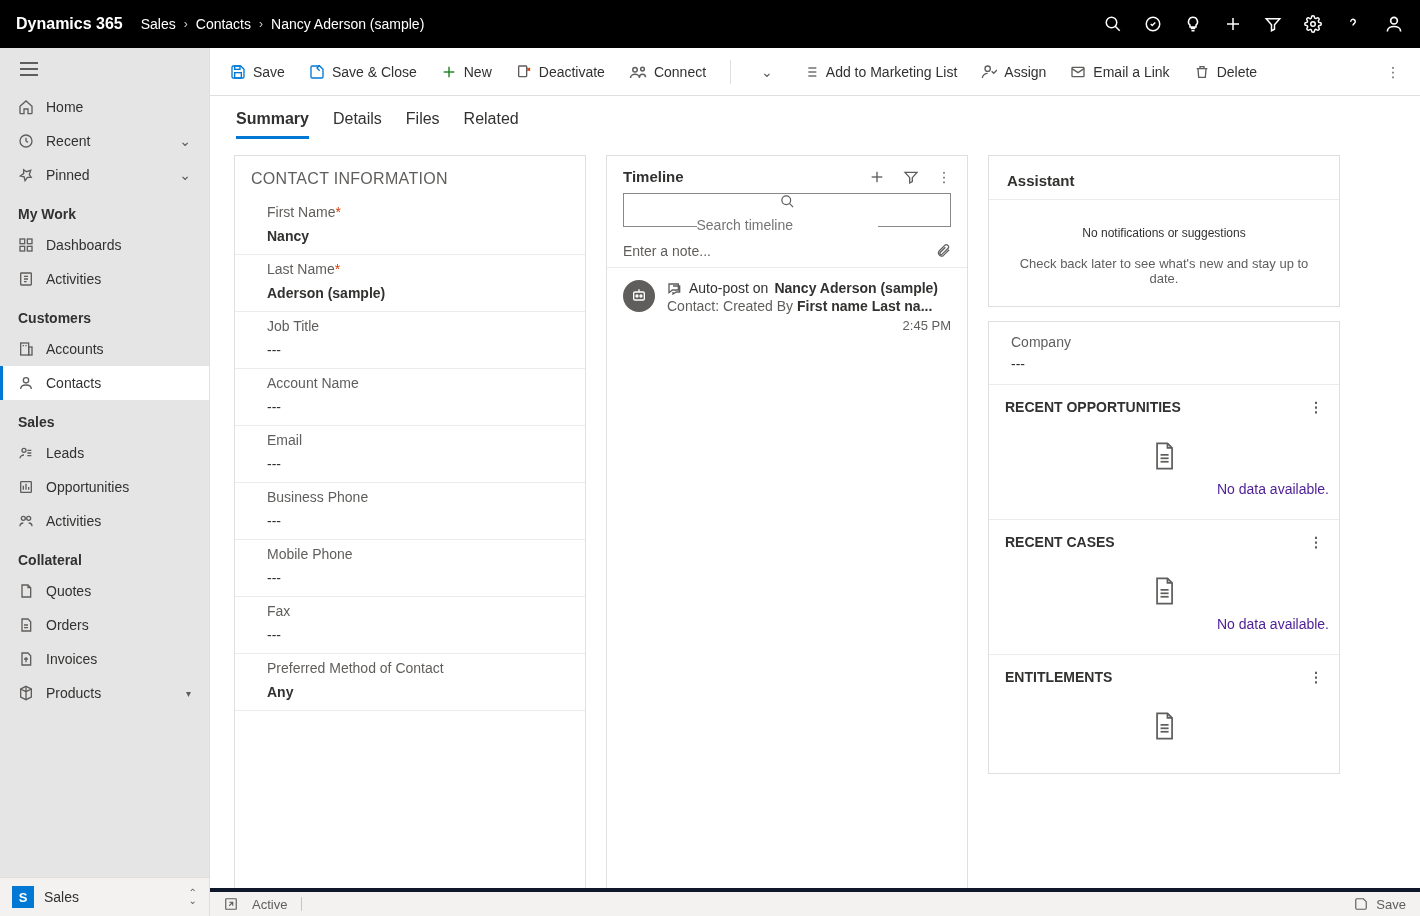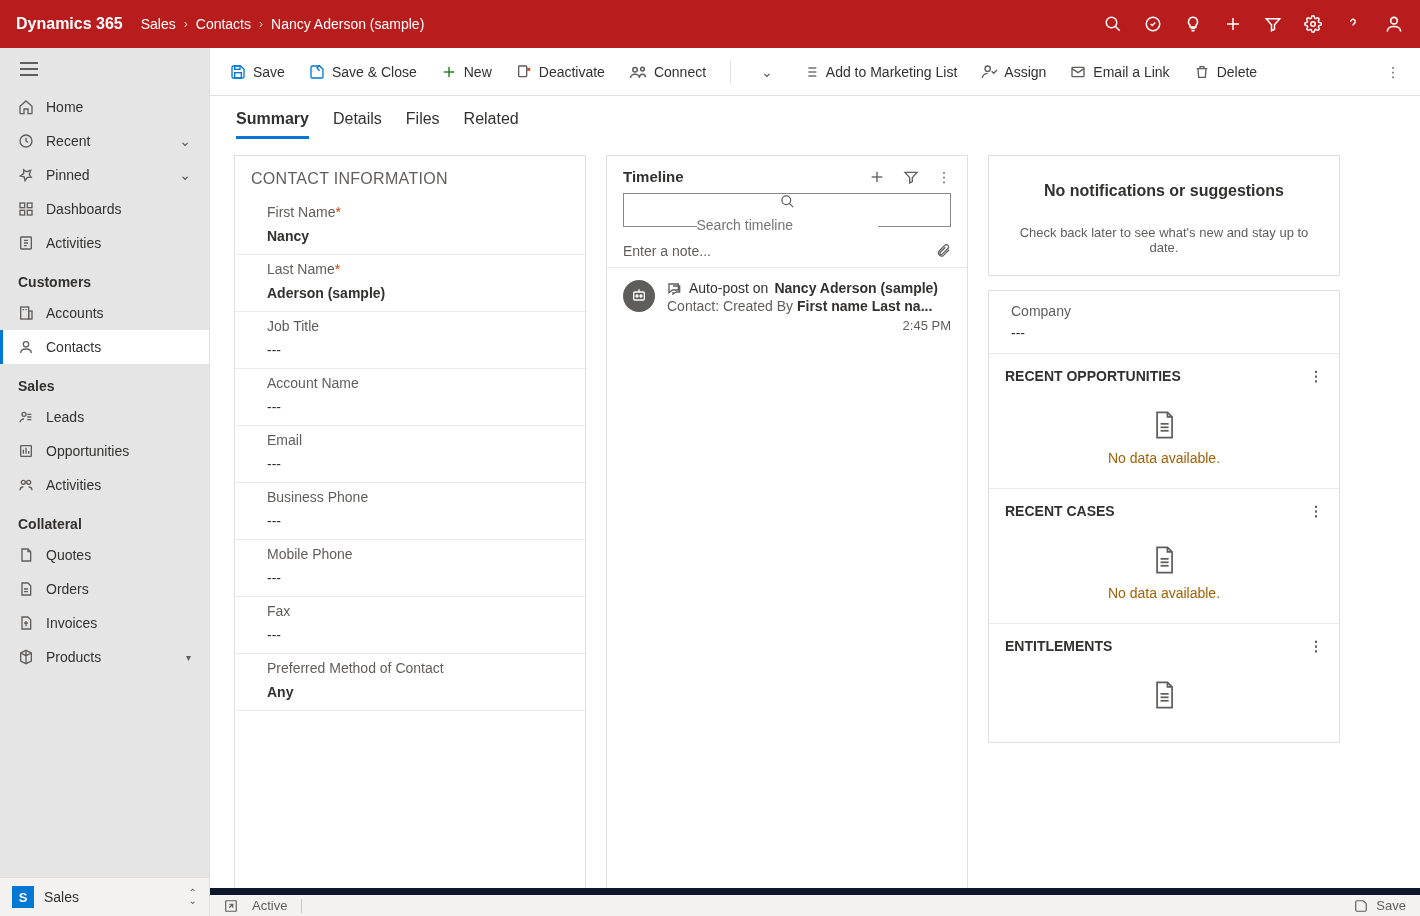--- a/index.html
+++ b/index.html
@@ -1,19 +1,19 @@
 <!DOCTYPE html>
 <html><head>
 <meta charset="utf-8">
 <style>
   * { box-sizing: border-box; margin: 0; padding: 0; font-family: "Segoe UI", Arial, sans-serif; }
   body { width: 1420px; height: 916px; overflow: hidden; background: #fff; font-size: 14px; color: #323130; }
   
   
-  .topbar { background: #b91c1c; color: #fff; height: 48px; display: flex; align-items: center; padding: 0 16px; justify-content: space-between; }
+  .topbar { background: #000000; color: #fff; height: 48px; display: flex; align-items: center; padding: 0 16px; justify-content: space-between; }
   .topbar-left { display: flex; align-items: center; gap: 10px; }
   .app-title { font-size: 16px; font-weight: 600; }
   .breadcrumb { display: flex; align-items: center; gap: 8px; font-size: 14px; margin-left: 8px; }
   .breadcrumb span { color: #fff; }
   .breadcrumb .sep { color: #c8c6c4; font-size: 12px; }
   .topbar-right { display: flex; gap: 22px; align-items: center; }
   .topbar-right .ticon { color: #fff; cursor: pointer; display:flex; align-items:center; }
   .topbar-right svg { stroke: #fff; }
 
   
@@ -76,33 +76,33 @@
   .tl-body { flex:1; }
   .tl-line1 { display:flex; align-items:center; gap:6px; font-size:14px; }
   .tl-line1 .bold { font-weight:600; }
   .tl-line2 { font-size:14px; color:#605e5c; margin-top:2px; }
   .tl-line2 .b { font-weight:600; color:#323130; }
   .tl-time { text-align:right; font-size:13px; color:#605e5c; margin-top:4px; }
 
   
   .assist-title { font-weight:600; font-size:15px; padding:16px 18px 10px 18px; border-bottom:1px solid #edebe9; }
   .assist-body { text-align:center; padding: 26px 18px 20px 18px; }
-  .assist-body .h { font-size:16px; font-weight:700; margin-bottom:25px; }
+  .assist-body .h { font-size:12px; font-weight:400; margin-bottom:16px; }
   .assist-body .s { font-size:13px; color:#605e5c; }
   
   .company-card { border:1px solid #e1dfdd; margin-top:14px; }
   .company-card .row { padding: 12px 22px; font-size:14px; }
   .company-card .lbl { color:#605e5c; }
   .company-card .val { color:#323130; margin-top:6px; }
   .sec-head { display:flex; justify-content:space-between; align-items:center; padding: 14px 16px 8px 16px; font-size:14px; font-weight:600; border-top:1px solid #edebe9; }
-  .sec-body { text-align:center; padding: 18px 10px 22px 10px; color:#a16207; }
+  .sec-body { text-align:right; padding: 18px 10px 22px 10px; color:#4c1d95; }
   .doc-icon { margin-bottom:10px; display:flex; justify-content:center; }
 
   
-  .statusbar { position:absolute; bottom:0; left:210px; right:0; height:28px; background:#f3f2f1; border-top:7px solid #0f172a; display:flex; align-items:center; padding:0 14px; font-size:13px; color:#605e5c; gap:14px; }
+  .statusbar { position:absolute; bottom:0; left:210px; right:0; height:28px; background:#f3f2f1; border-top:4px solid #0f172a; display:flex; align-items:center; padding:0 14px; font-size:13px; color:#605e5c; gap:14px; }
   .statusbar .right { margin-left:auto; display:flex; gap:8px; align-items:center; }
   .vline { width:1px; height:14px; background:#c8c6c4; }
 
   svg { display:block; }
 </style>
 </head>
 <body>
 
 <div class="topbar">
   <div class="topbar-left">
@@ -195,20 +195,21 @@
         </div>
         <div class="nav-item">
           <span>
             <svg width="16" height="16" viewBox="0 0 24 24" fill="none" stroke="#605e5c" stroke-width="2">
               <path d="M12 2l3 6 5 1-4 4 1 6-5-3-5 3 1-6-4-4 5-1z" transform="rotate(45 12 12)"></path>
             </svg>
           </span>
           <span>Pinned</span>
           <span class="chev">⌄</span>
         </div>
+        <div class="nav-section">My Work</div>
         <div class="nav-item">
           <span>
             <svg width="16" height="16" viewBox="0 0 24 24" fill="none" stroke="#605e5c" stroke-width="2">
               <rect x="3" y="3" width="7" height="7"></rect>
               <rect x="14" y="3" width="7" height="7"></rect>
               <rect x="3" y="14" width="7" height="7"></rect>
               <rect x="14" y="14" width="7" height="7"></rect>
             </svg>
           </span>
           <span>Dashboards</span>
@@ -528,20 +529,21 @@
             <div class="tl-line2">
               <span>Contact: Created By </span><span class="b">First name Last na...</span>
             </div>
             <div class="tl-time">2:45 PM</div>
           </div>
         </div>
       </div>
 
       <div class="col3">
         <div class="card">
+          <div class="assist-title">Assistant</div>
           <div class="assist-body">
             <div class="h">No notifications or suggestions</div>
             <div class="s">Check back later to see what's new and stay up to date.</div>
           </div>
         </div>
         <div class="company-card">
           <div class="row">
             <div class="lbl">Company</div>
             <div class="val">---</div>
           </div>

